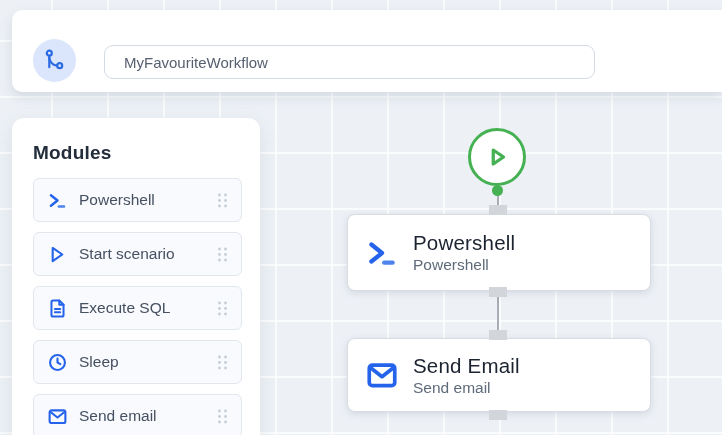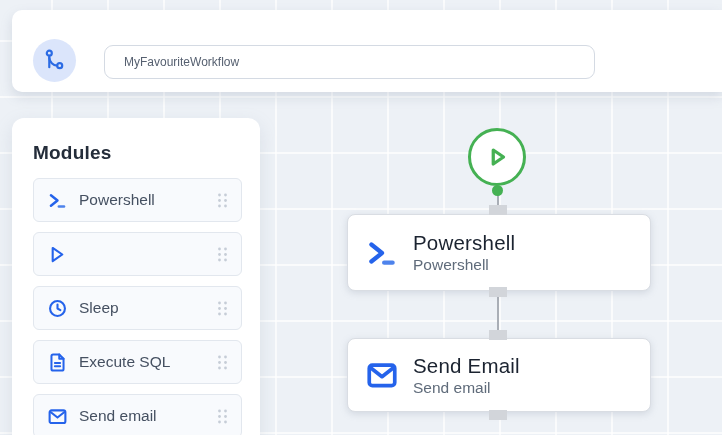--- a/index.html
+++ b/index.html
@@ -30,21 +30,21 @@
     background: #dbe5fb;
     display: flex; align-items: center; justify-content: center;
   }
   .workflow-name-input {
     position: absolute; left: 92px; top: 35px;
     width: 491px; height: 34px;
     border: 1px solid #d4dae3; border-radius: 9px;
     background: #ffffff;
     padding: 0 12px 0 19px;
     font-family: "Liberation Sans", sans-serif;
-    font-size: 12px; color: #566070;
+    font-size: 15px; color: #566070;
     outline: none;
   }
 
   
   .modules-panel {
     position: absolute; left: 12px; top: 118px;
     width: 248px; height: 340px;
     background: #ffffff; border-radius: 12px;
     box-shadow: 0 6px 18px rgba(130,142,165,0.18);
     z-index: 9;
@@ -195,40 +195,21 @@
         </svg>
       </span>
     </div>
 
     <div class="module-item">
       <span class="icon">
         <svg width="21" height="21" viewBox="0 0 24 24" fill="none" stroke="#2563eb" stroke-width="2.4" stroke-linejoin="round" stroke-linecap="round">
           <path d="M6.5 4.5 L17.5 12 L6.5 19.5 Z"></path>
         </svg>
       </span>
-      <span class="drag-handle">
-        <svg width="13" height="17" viewBox="0 0 13 17" fill="#c6cdd7">
-          <circle cx="3.5" cy="3" r="1.4"></circle>
-            <circle cx="9.5" cy="3" r="1.4"></circle>
-          <circle cx="3.5" cy="8.5" r="1.4"></circle>
-            <circle cx="9.5" cy="8.5" r="1.4"></circle>
-          <circle cx="3.5" cy="14" r="1.4"></circle>
-            <circle cx="9.5" cy="14" r="1.4"></circle>
-        </svg>
-      </span>
-    </div>
-
-    <div class="module-item">
-      <span class="icon">
-        <svg width="21" height="21" viewBox="0 0 24 24" fill="none" stroke="#2563eb" stroke-width="2.4" stroke-linecap="round" stroke-linejoin="round">
-          <circle cx="12" cy="12" r="8.5"></circle>
-          <path d="M12 7.5 V12 L15.3 13.8"></path>
-        </svg>
-      </span>
-      <span class="module-label">Sleep</span>
+      <span class="module-label">Start scenario</span>
       <span class="drag-handle">
         <svg width="13" height="17" viewBox="0 0 13 17" fill="#c6cdd7">
           <circle cx="3.5" cy="3" r="1.4"></circle>
             <circle cx="9.5" cy="3" r="1.4"></circle>
           <circle cx="3.5" cy="8.5" r="1.4"></circle>
             <circle cx="9.5" cy="8.5" r="1.4"></circle>
           <circle cx="3.5" cy="14" r="1.4"></circle>
             <circle cx="9.5" cy="14" r="1.4"></circle>
         </svg>
       </span>
@@ -252,20 +233,40 @@
             <circle cx="9.5" cy="8.5" r="1.4"></circle>
           <circle cx="3.5" cy="14" r="1.4"></circle>
             <circle cx="9.5" cy="14" r="1.4"></circle>
         </svg>
       </span>
     </div>
 
     <div class="module-item">
       <span class="icon">
         <svg width="21" height="21" viewBox="0 0 24 24" fill="none" stroke="#2563eb" stroke-width="2.4" stroke-linecap="round" stroke-linejoin="round">
+          <circle cx="12" cy="12" r="8.5"></circle>
+          <path d="M12 7.5 V12 L15.3 13.8"></path>
+        </svg>
+      </span>
+      <span class="module-label">Sleep</span>
+      <span class="drag-handle">
+        <svg width="13" height="17" viewBox="0 0 13 17" fill="#c6cdd7">
+          <circle cx="3.5" cy="3" r="1.4"></circle>
+            <circle cx="9.5" cy="3" r="1.4"></circle>
+          <circle cx="3.5" cy="8.5" r="1.4"></circle>
+            <circle cx="9.5" cy="8.5" r="1.4"></circle>
+          <circle cx="3.5" cy="14" r="1.4"></circle>
+            <circle cx="9.5" cy="14" r="1.4"></circle>
+        </svg>
+      </span>
+    </div>
+
+    <div class="module-item">
+      <span class="icon">
+        <svg width="21" height="21" viewBox="0 0 24 24" fill="none" stroke="#2563eb" stroke-width="2.4" stroke-linecap="round" stroke-linejoin="round">
           <rect x="3" y="5" width="18" height="14.5" rx="2.2"></rect>
           <path d="M4.4 7.2 L12 13.2 L19.6 7.2"></path>
         </svg>
       </span>
       <span class="module-label">Send email</span>
       <span class="drag-handle">
         <svg width="13" height="17" viewBox="0 0 13 17" fill="#c6cdd7">
           <circle cx="3.5" cy="3" r="1.4"></circle>
             <circle cx="9.5" cy="3" r="1.4"></circle>
           <circle cx="3.5" cy="8.5" r="1.4"></circle>

